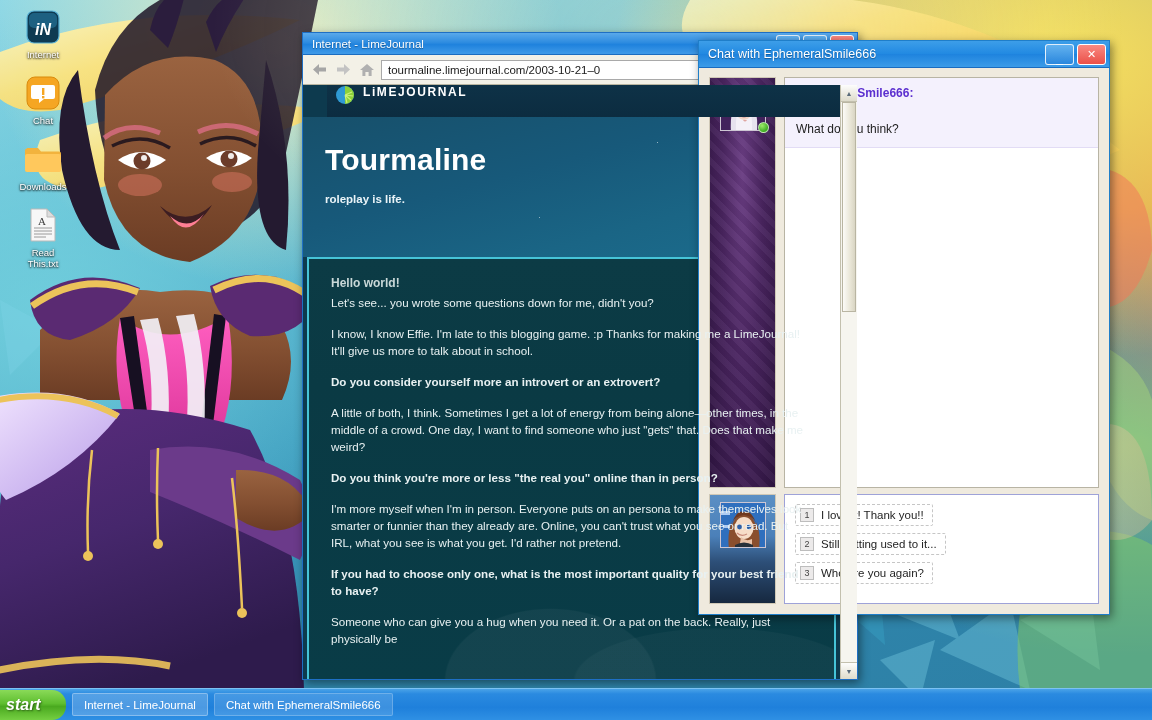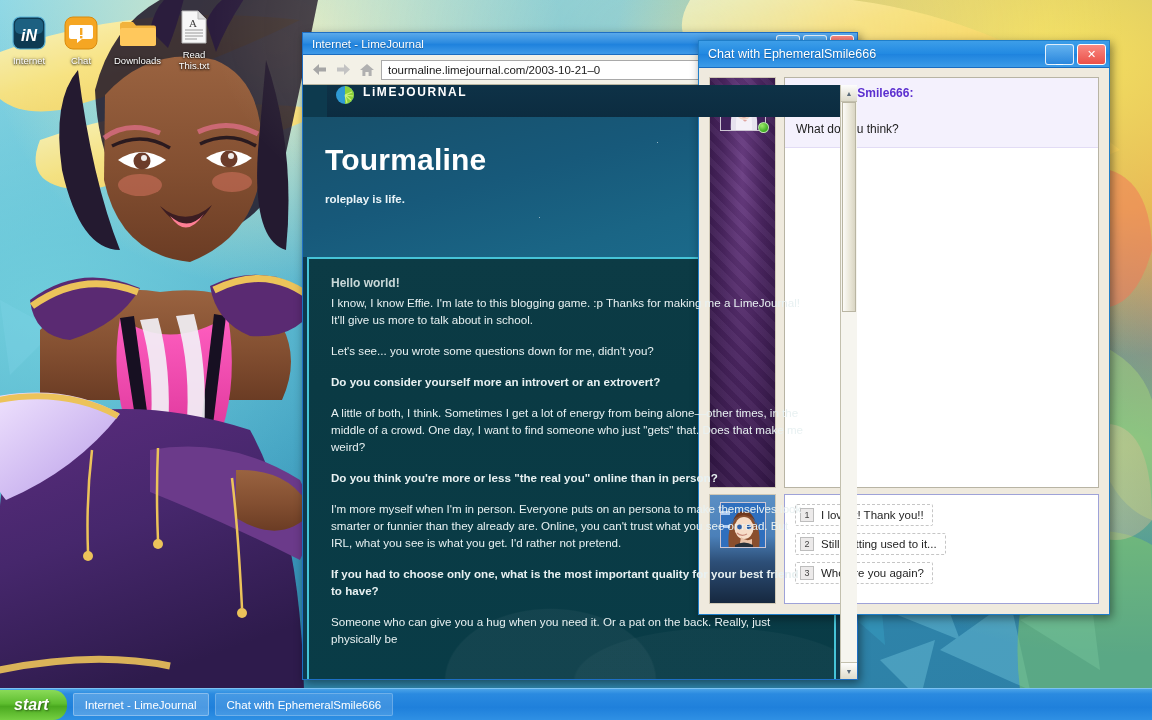--- a/index.html
+++ b/index.html
@@ -30,21 +30,21 @@
       radial-gradient(ellipse 520px 420px at 4% 44%,  rgba(120,215,225,.70) 0%, rgba(110,200,220,0) 72%),
       linear-gradient(160deg, #8fd8e6 0%, #63bcd4 22%, #3f9ec0 48%, #2f86ab 70%, #2d7fa6 100%);
   }
   
   .wp-char { }
 
   
   #icon-col {
     position: absolute; left: 10px; top: 8px;
     width: 66px;
-    display: flex; flex-direction: row; align-items: center;
+    display: flex; flex-direction: column; align-items: center;
     gap: 14px;
     z-index: 5;
   }
   .desk-icon {
     width: 66px;
     display: flex; flex-direction: column; align-items: center;
     cursor: pointer;
     user-select: none;
   }
   .desk-icon .glyph {
@@ -289,21 +289,21 @@
     position: absolute; left: 0; bottom: 0;
     width: 1152px; height: 32px;
     background: linear-gradient(180deg,#4aa3e8 0%, #2a8ae0 16%, #1f80db 60%, #2f90e4 100%);
     border-top: 1px solid #7cc2f2;
     display: flex; align-items: center;
     z-index: 40;
   }
   #start {
     height: 30px; min-width: 66px;
     margin-left: 0;
-    padding: 0 18px 0 14px;
+    padding: 0 18px 0 6px;
     background: linear-gradient(180deg,#8ada58 0%, #5ebe2f 45%, #4aa91f 55%, #75cf42 100%);
     border-radius: 0 14px 14px 0;
     display: flex; align-items: center;
     color: #fff; font-size: 16px; font-style: italic; font-weight: 700;
     text-shadow: 1px 1px 2px rgba(0,0,0,.45);
     cursor: pointer;
   }
   .taskitem {
     height: 23px; margin-left: 6px;
     padding: 0 11px;
@@ -549,22 +549,22 @@
         </div>
 
         <div class="lj-hero">
           <h1 class="lj-title">Tourmaline</h1>
           <p class="lj-sub">roleplay is life.</p>
         </div>
 
         <div class="lj-body">
           <h2 class="post-title">Hello world!</h2>
           <div id="post-paras">
+              <p>Let's see... you wrote some questions down for me, didn't you?</p>
               <p>I know, I know Effie. I'm late to this blogging game. :p Thanks for making me a LimeJournal! It'll give us more to talk about in school.</p>
-              <p>Let's see... you wrote some questions down for me, didn't you?</p>
               <p class="q">Do you consider yourself more an introvert or an extrovert?</p>
               <p>A little of both, I think. Sometimes I get a lot of energy from being alone—other times, in the middle of a crowd. One day, I want to find someone who just "gets" that. Does that make me weird?</p>
               <p class="q">Do you think you're more or less "the real you" online than in person?</p>
               <p>I'm more myself when I'm in person. Everyone puts on an persona to make themselves look smarter or funnier than they already are. Online, you can't trust what you see or read. But IRL, what you see is what you get. I'd rather not pretend.</p>
               <p class="q">If you had to choose only one, what is the most important quality for your best friend to have?</p>
               <p>Someone who can give you a hug when you need it. Or a pat on the back. Really, just physically be</p>
             </div>
         </div>
       </div>
 

